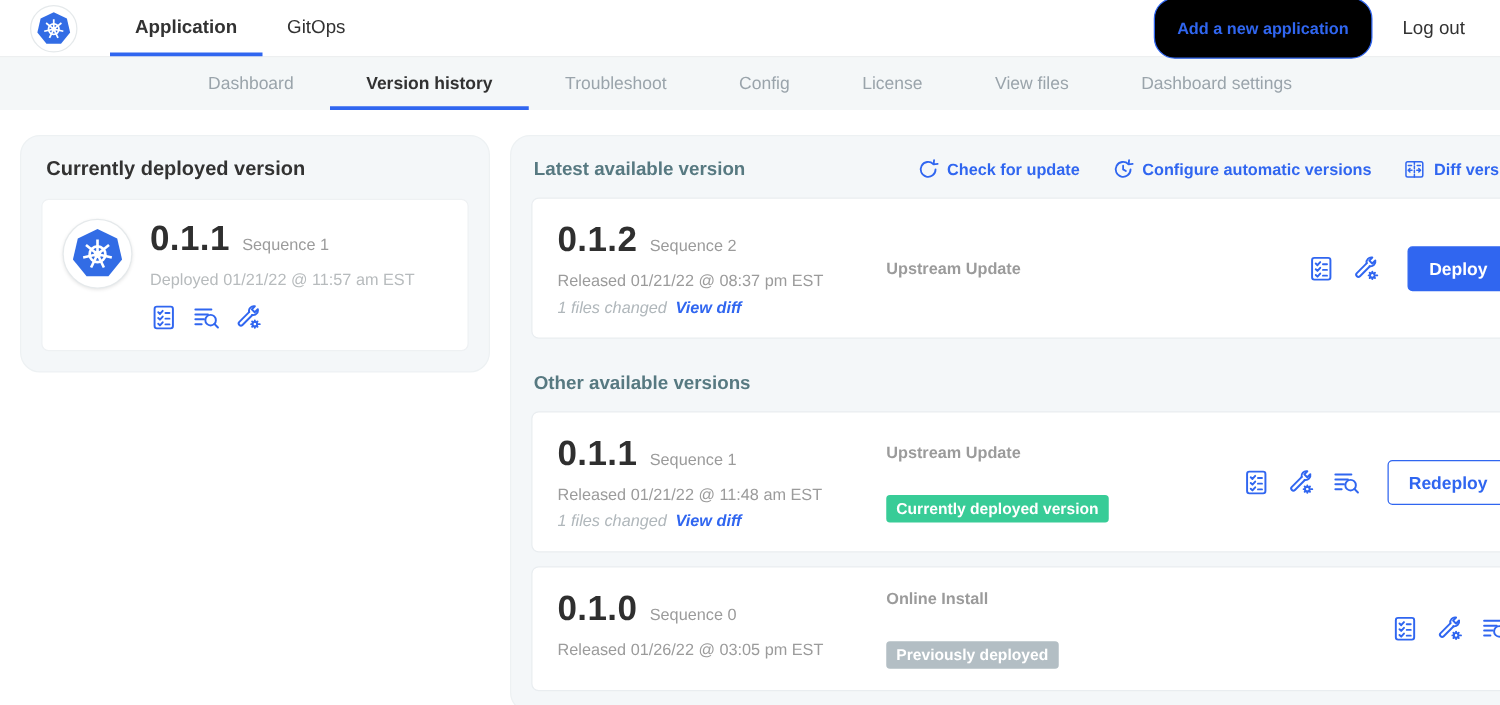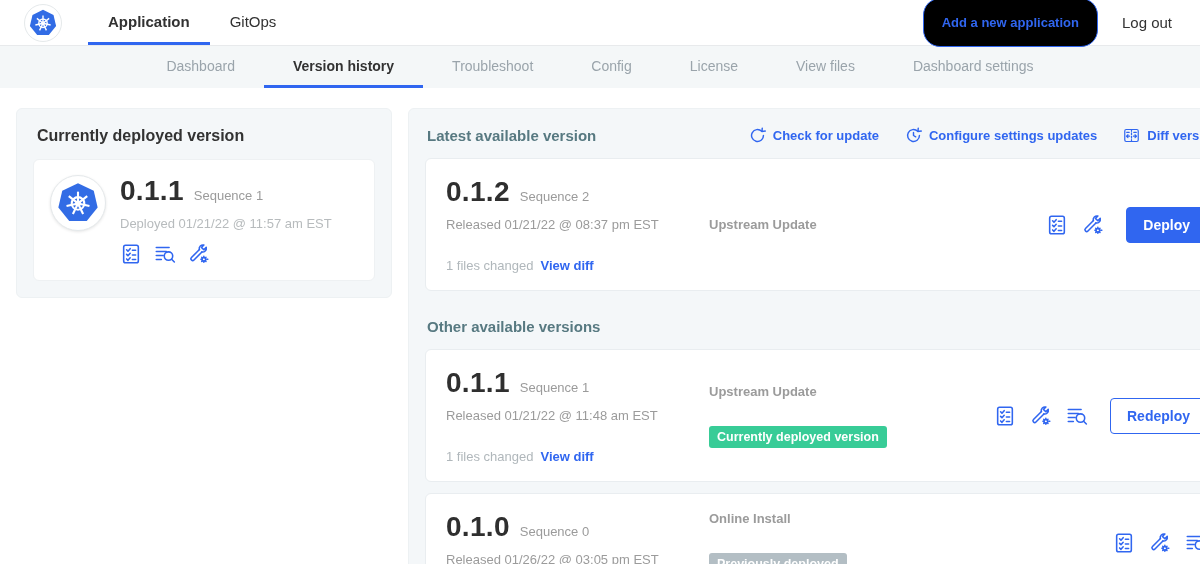--- a/index.html
+++ b/index.html
@@ -41,21 +41,21 @@
   .s-tab {
     padding:0 29px; display:flex; align-items:center; font-size:14px; color:#9aa4ab;
     border-bottom:3px solid transparent; cursor:pointer; white-space:nowrap;
   }
   .s-tab.active { color:#323232; font-weight:600; border-bottom-color:#3066f0; }
 
   
   main { display:flex; align-items:flex-start; gap:16px; padding:20px 16px 0 16px; }
 
   .gray-card {
-    background:#f4f7f9; border:1px solid #edf1f3; border-radius:6px; padding:16px;
+    background:#f4f7f9; border:1px solid #edf1f3; border-radius:16px; padding:16px;
   }
   .deployed-card { width:376px; flex:0 0 auto; }
   .deployed-card h2 { font-size:16px; font-weight:700; color:#323232; margin:2px 0 14px 4px; }
   .deployed-inner {
     background:#fff; border:1px solid #eef1f3; border-radius:6px; padding:15px 16px;
     display:flex; gap:14px; align-items:flex-start;
   }
   .logo-circle.big { width:56px; height:56px; box-shadow:0 1px 3px rgba(0,0,0,.10); }
   .logo-circle.big svg { width:42px; height:42px; }
 
@@ -77,21 +77,21 @@
     cursor:pointer; text-decoration:none;
   }
   .panel-action svg { width:17px; height:17px; display:block; }
 
   .version-card {
     background:#fff; border:1px solid #e9edf0; border-radius:6px;
     padding:17px 20px; display:flex; align-items:flex-start;
   }
   .v-left { width:263px; flex:0 0 auto; }
   .v-released { font-size:13px; color:#9b9b9b; font-weight:500; margin-top:9px; }
-  .v-files { font-size:13px; color:#b0b7bb; margin-top:26px; }
+  .v-files { font-size:13px; color:#b0b7bb; margin-top:6px;font-style:italic; }
   .view-diff { color:#3066f0; font-weight:700; margin-left:7px; cursor:pointer; text-decoration:none; }
   .v-mid { align-self:center; width:285px; flex:0 0 auto; }
   .v-source { font-size:13px; font-weight:700; color:#9b9b9b; }
   .v-badge {
     display:inline-block; margin-top:9px; padding:4px 8px; border-radius:3px;
     color:#fff; font-size:12.5px; font-weight:700;
   }
   .v-badge.green { background:#38cc97; }
   .v-badge.gray  { background:#b3bec4; }
   .v-right { margin-left:auto; align-self:center; display:flex; align-items:center; gap:14px; }
@@ -223,21 +223,21 @@
               <span>Check for update</span>
             </a>
             <a class="panel-action">
               <span style="display: inline-flex;">
                 <svg viewBox="0 0 20 20" fill="none" stroke="currentColor" stroke-width="1.7" stroke-linecap="round" stroke-linejoin="round">
                   <path d="M17 10a7 7 0 1 1-2.1-5"></path>
                   <path d="M15.6 1.3l-.4 3.9 3.9-.4"></path>
                   <path d="M10 6.5V10l2.6 1.6"></path>
                 </svg>
               </span>
-              <span>Configure settings updates</span>
+              <span>Configure automatic versions</span>
             </a>
             <a class="panel-action">
               <span style="display: inline-flex;">
                 <svg viewBox="0 0 24 24" fill="none" stroke="currentColor" stroke-width="1.7" stroke-linecap="round" stroke-linejoin="round">
                   <rect x="2.5" y="3.5" width="19" height="17" rx="2"></rect>
                   <path d="M12 3.5v17" stroke-dasharray="2.6 2.2"></path>
                   <path d="M5.2 7.5h3.6M15.2 7.5h3.6"></path>
                   <path d="M9.3 13H5.6M7 11l-2 2 2 2"></path>
                   <path d="M14.7 13h3.7M17 11l2 2-2 2"></path>
                 </svg>

